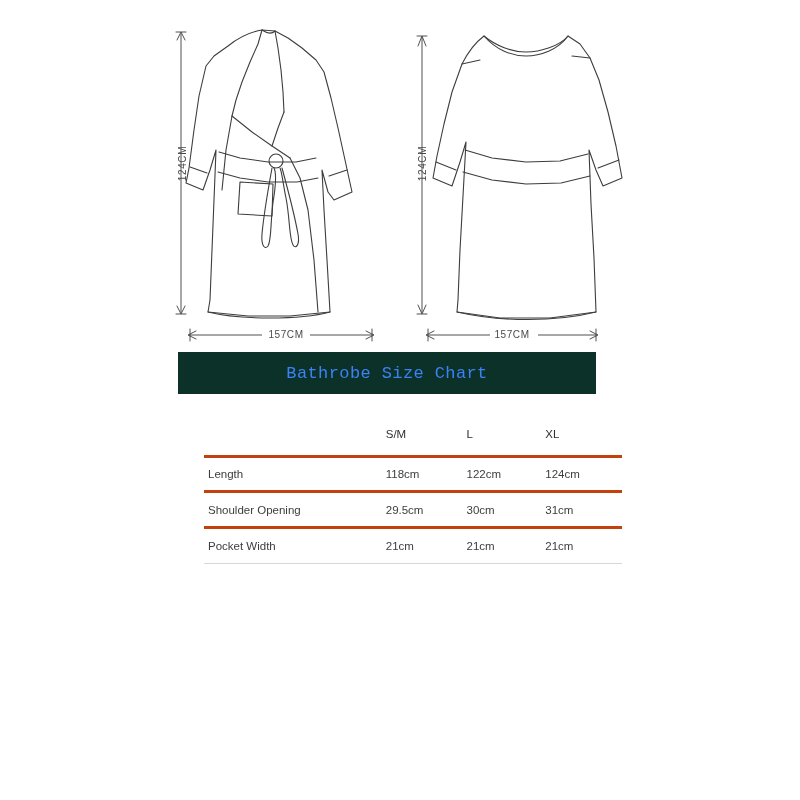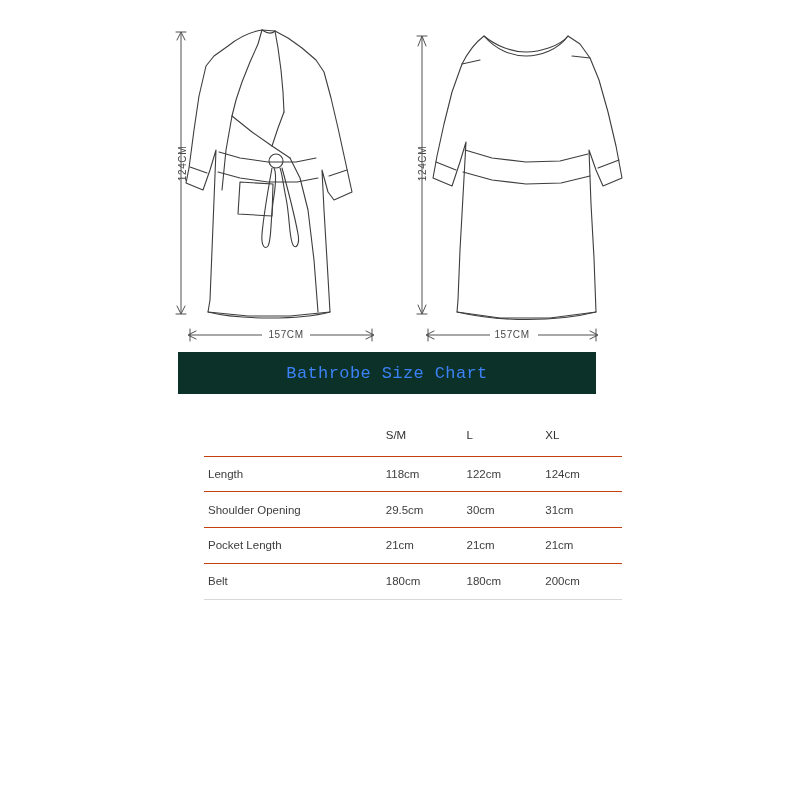--- a/index.html
+++ b/index.html
@@ -87,21 +87,21 @@
     font-weight: normal;
     color: #3d3d3d;
   }
   .size-table thead th {
     height: 42px;
     vertical-align: middle;
     font-size: 11.5px;
     color: #2f2f2f;
   }
   .size-table tbody tr {
-    border-top: 1px solid #c2410c;
+    border-top: 3px solid #c2410c;
   }
   .size-table tbody tr:last-child {
     border-bottom: 1px solid #d8d8d8;
   }
   .size-table tbody td {
     height: 35.8px;
     vertical-align: middle;
   }
   .col-label { width: 180px; padding-left: 4px !important; }
   .col-v1 { width: 80px; }
@@ -236,27 +236,21 @@
         <td class="col-v2">122cm</td>
         <td class="col-v3">124cm</td>
       </tr>
       <tr>
         <td class="col-label">Shoulder Opening</td>
         <td class="col-v1">29.5cm</td>
         <td class="col-v2">30cm</td>
         <td class="col-v3">31cm</td>
       </tr>
       <tr>
-        <td class="col-label">Pocket Length</td>
+        <td class="col-label">Pocket Width</td>
         <td class="col-v1">21cm</td>
         <td class="col-v2">21cm</td>
         <td class="col-v3">21cm</td>
       </tr>
-      <tr>
-        <td class="col-label">Belt</td>
-        <td class="col-v1">180cm</td>
-        <td class="col-v2">180cm</td>
-        <td class="col-v3">200cm</td>
-      </tr>
     </tbody>
   </table>
 
 </div>
 
 </body></html>

